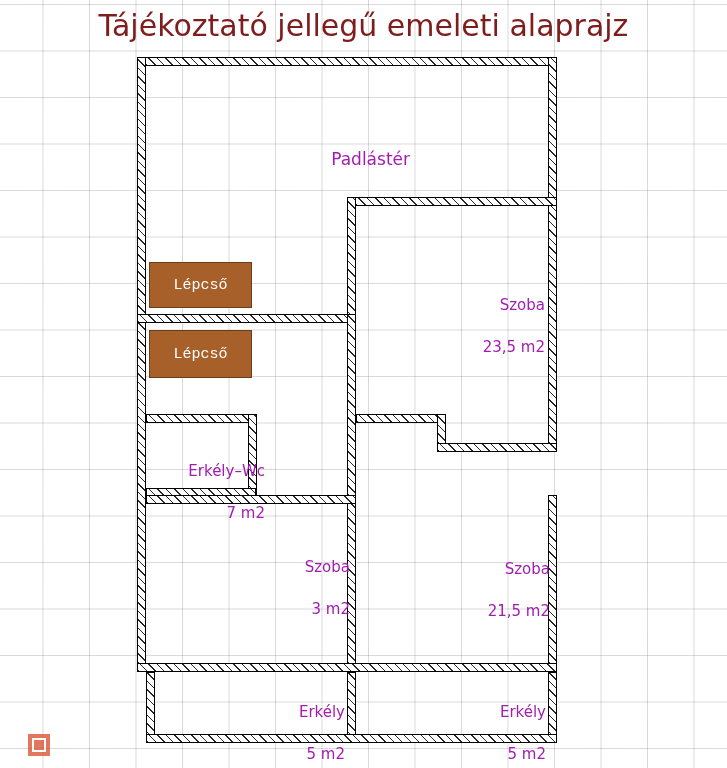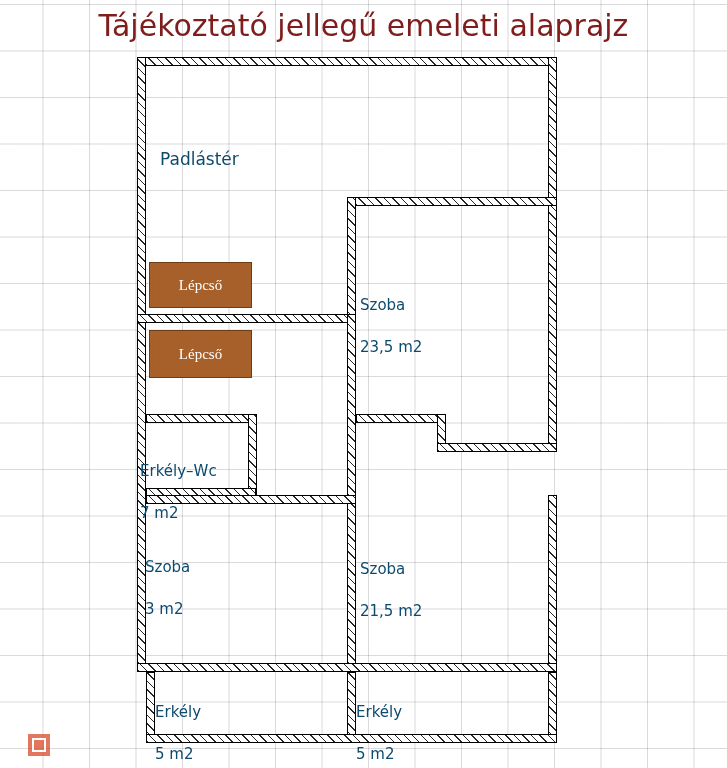--- a/index.html
+++ b/index.html
@@ -45,39 +45,39 @@
     background-image: repeating-linear-gradient(
       45deg,
       rgba(0,0,0,0.85) 0px,
       rgba(0,0,0,0.85) 1px,
       rgba(255,255,255,0) 1px,
       rgba(255,255,255,0) 6px
     );
   }
   .label {
     position: absolute;
-    text-align: left;
-    color: #0c4a6e;
+    text-align: right;
+    color: #a21caf;
     font-size: 15px;
     line-height: 21px;
     font-family: "DejaVu Sans", sans-serif;
     white-space: pre-line;
   }
   .label.big { font-size: 17px; }
   .stairs {
     position: absolute;
     background: #a8602a;
     border: 1px solid #6d3d18;
     box-sizing: border-box;
     color: #ffffff;
     font-size: 15px;
     display: flex;
     align-items: center;
     justify-content: center;
-    font-family: Liberation Serif, serif;
+    font-family: Liberation Mono, monospace;
   }
   #watermark {
     position: absolute;
     left: 28px;
     bottom: 12px;
     display: flex;
     align-items: center;
     opacity: 0.72;
   }
   #wm-mark {

